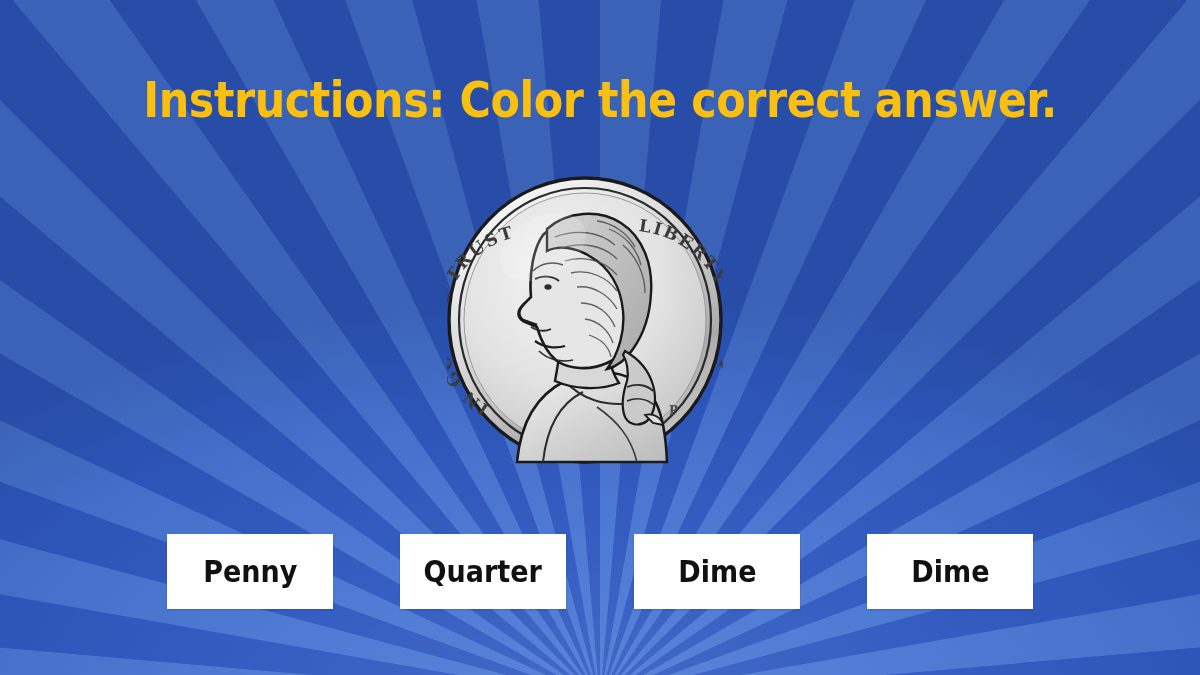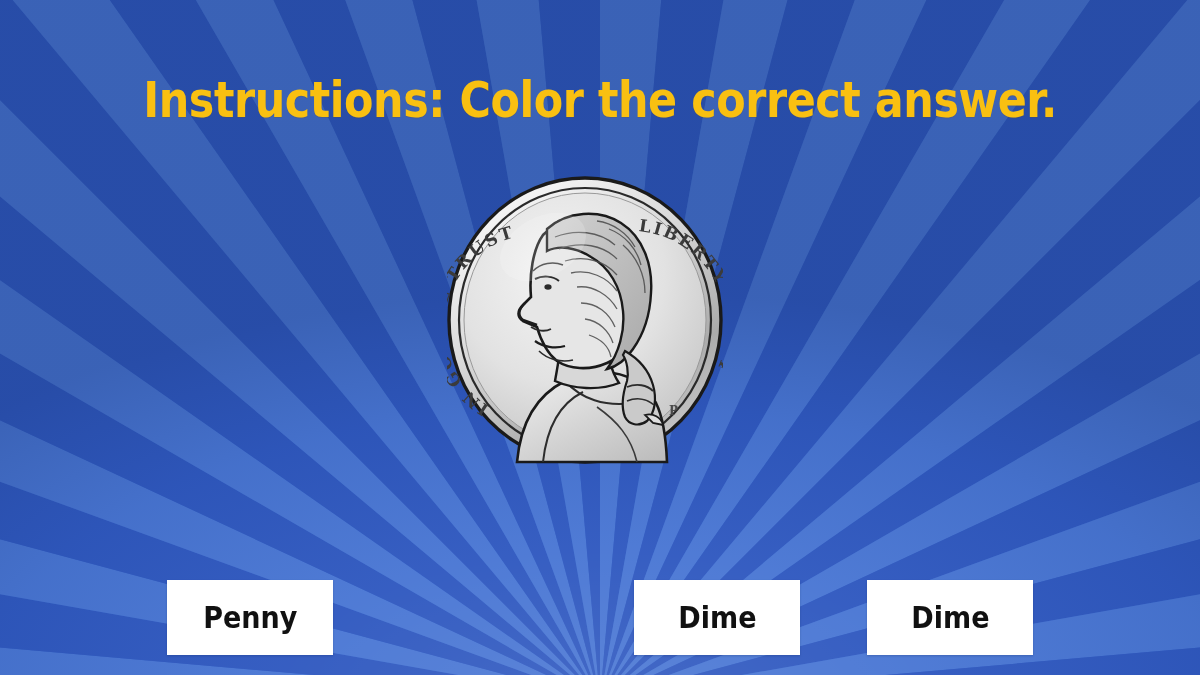--- a/index.html
+++ b/index.html
@@ -84,21 +84,20 @@
   }
   .answer-box {
     position: absolute;
     top: 0;
     height: 75px;
     background: #ffffff;
     box-shadow: 0 1px 2px rgba(10,30,80,0.22);
     display: flex;
     align-items: center;
     justify-content: center;
-    margin-top: 46px;
   }
   .answer-label {
     color: #111111;
     font-family: "DejaVu Sans", sans-serif;
     font-weight: bold;
     font-size: 30px;
     line-height: 30px;
     transform: scaleX(0.90);
     transform-origin: 50% 50%;
     white-space: nowrap;
@@ -247,20 +246,23 @@
       <path d="M 198 240 C 206 238 214 242 216 250 L 206 248 Z" fill="#dedede" stroke="#1a1a1a" stroke-width="1.8"></path>
 
       <ellipse cx="96" cy="72" rx="46" ry="30" fill="#ffffff" opacity="0.18" transform="rotate(-28 96 72)"></ellipse>
     </svg>
   </div>
 
   <div id="answers">
     <div class="answer-box" id="box-0">
       <span class="answer-label">Penny</span>
     </div>
+    <div class="answer-box" id="box-1">
+      <span class="answer-label">Quarter</span>
+    </div>
     <div class="answer-box" id="box-2">
       <span class="answer-label">Dime</span>
     </div>
     <div class="answer-box" id="box-3">
       <span class="answer-label">Dime</span>
     </div>
   </div>
 
 </div>
 

